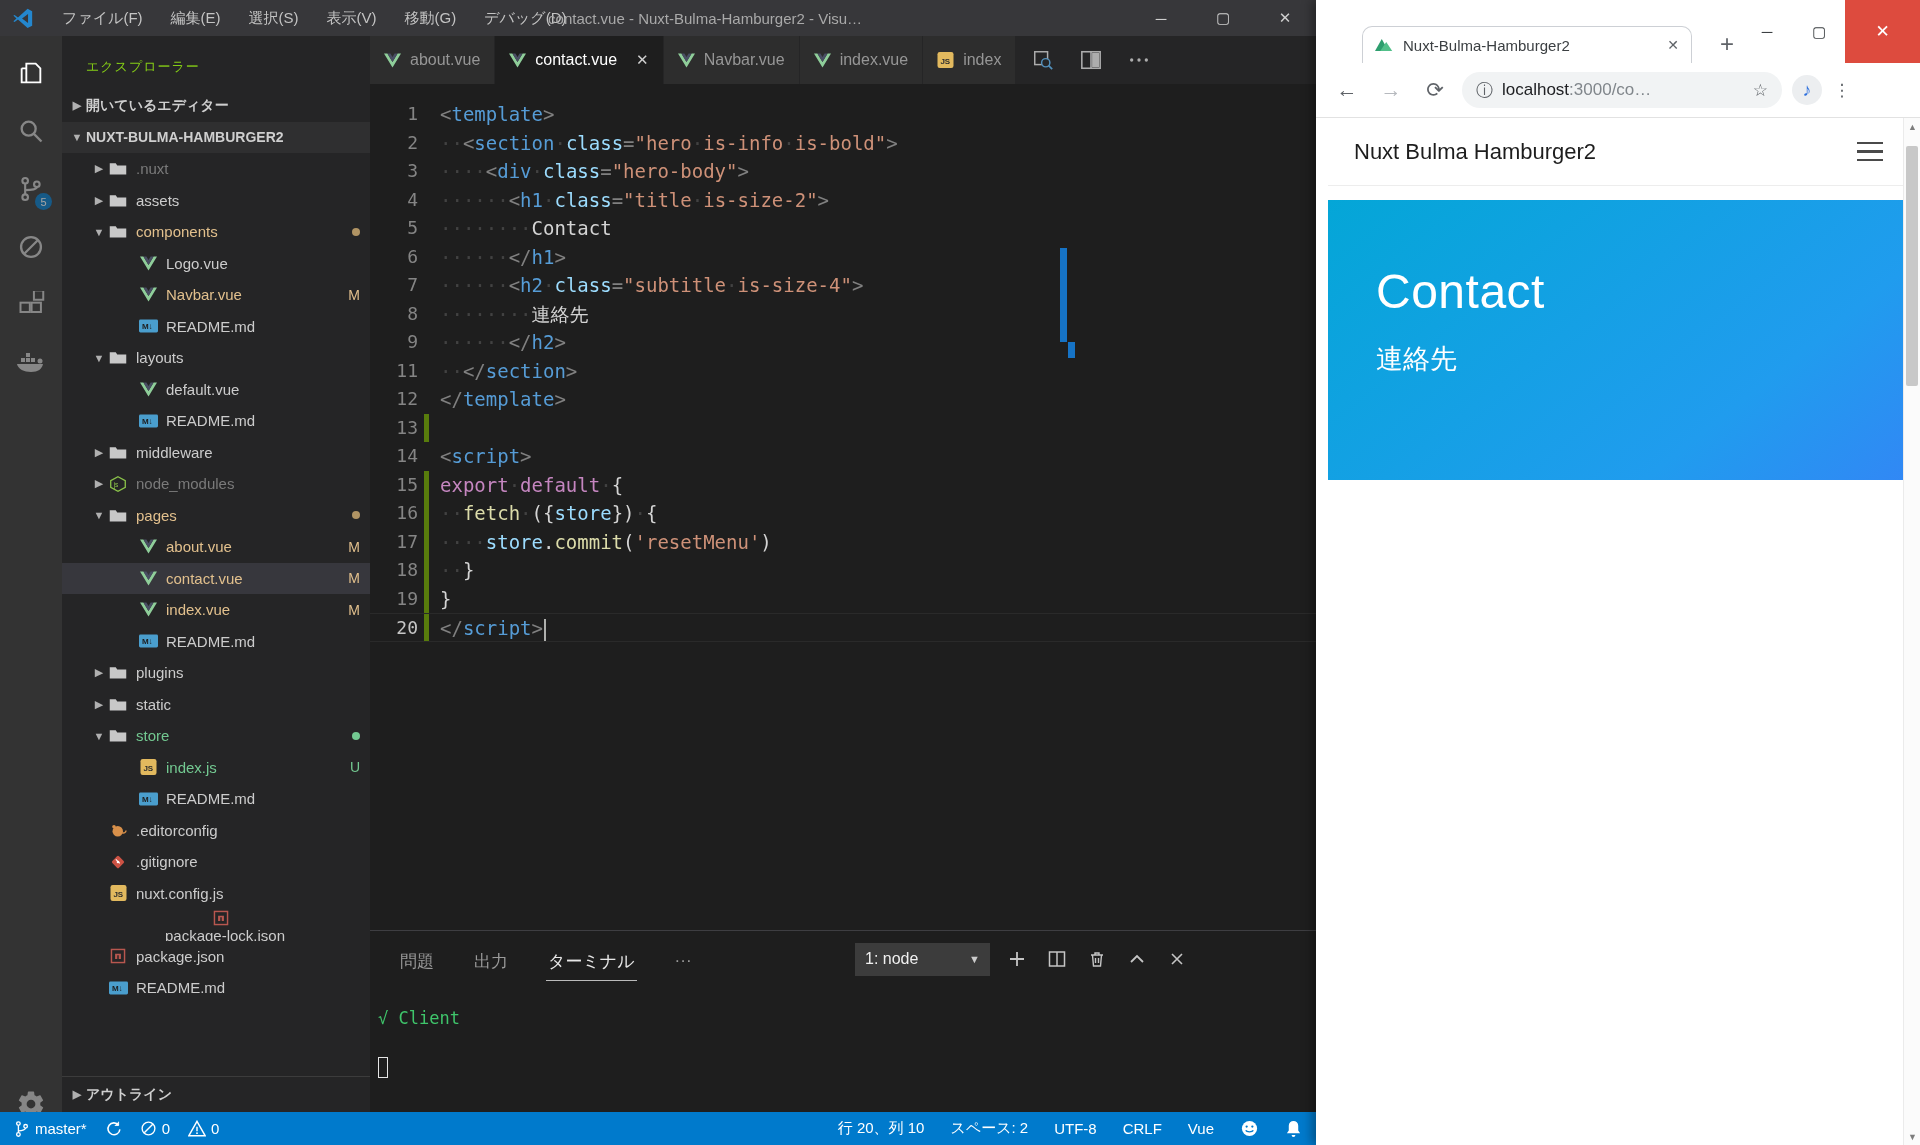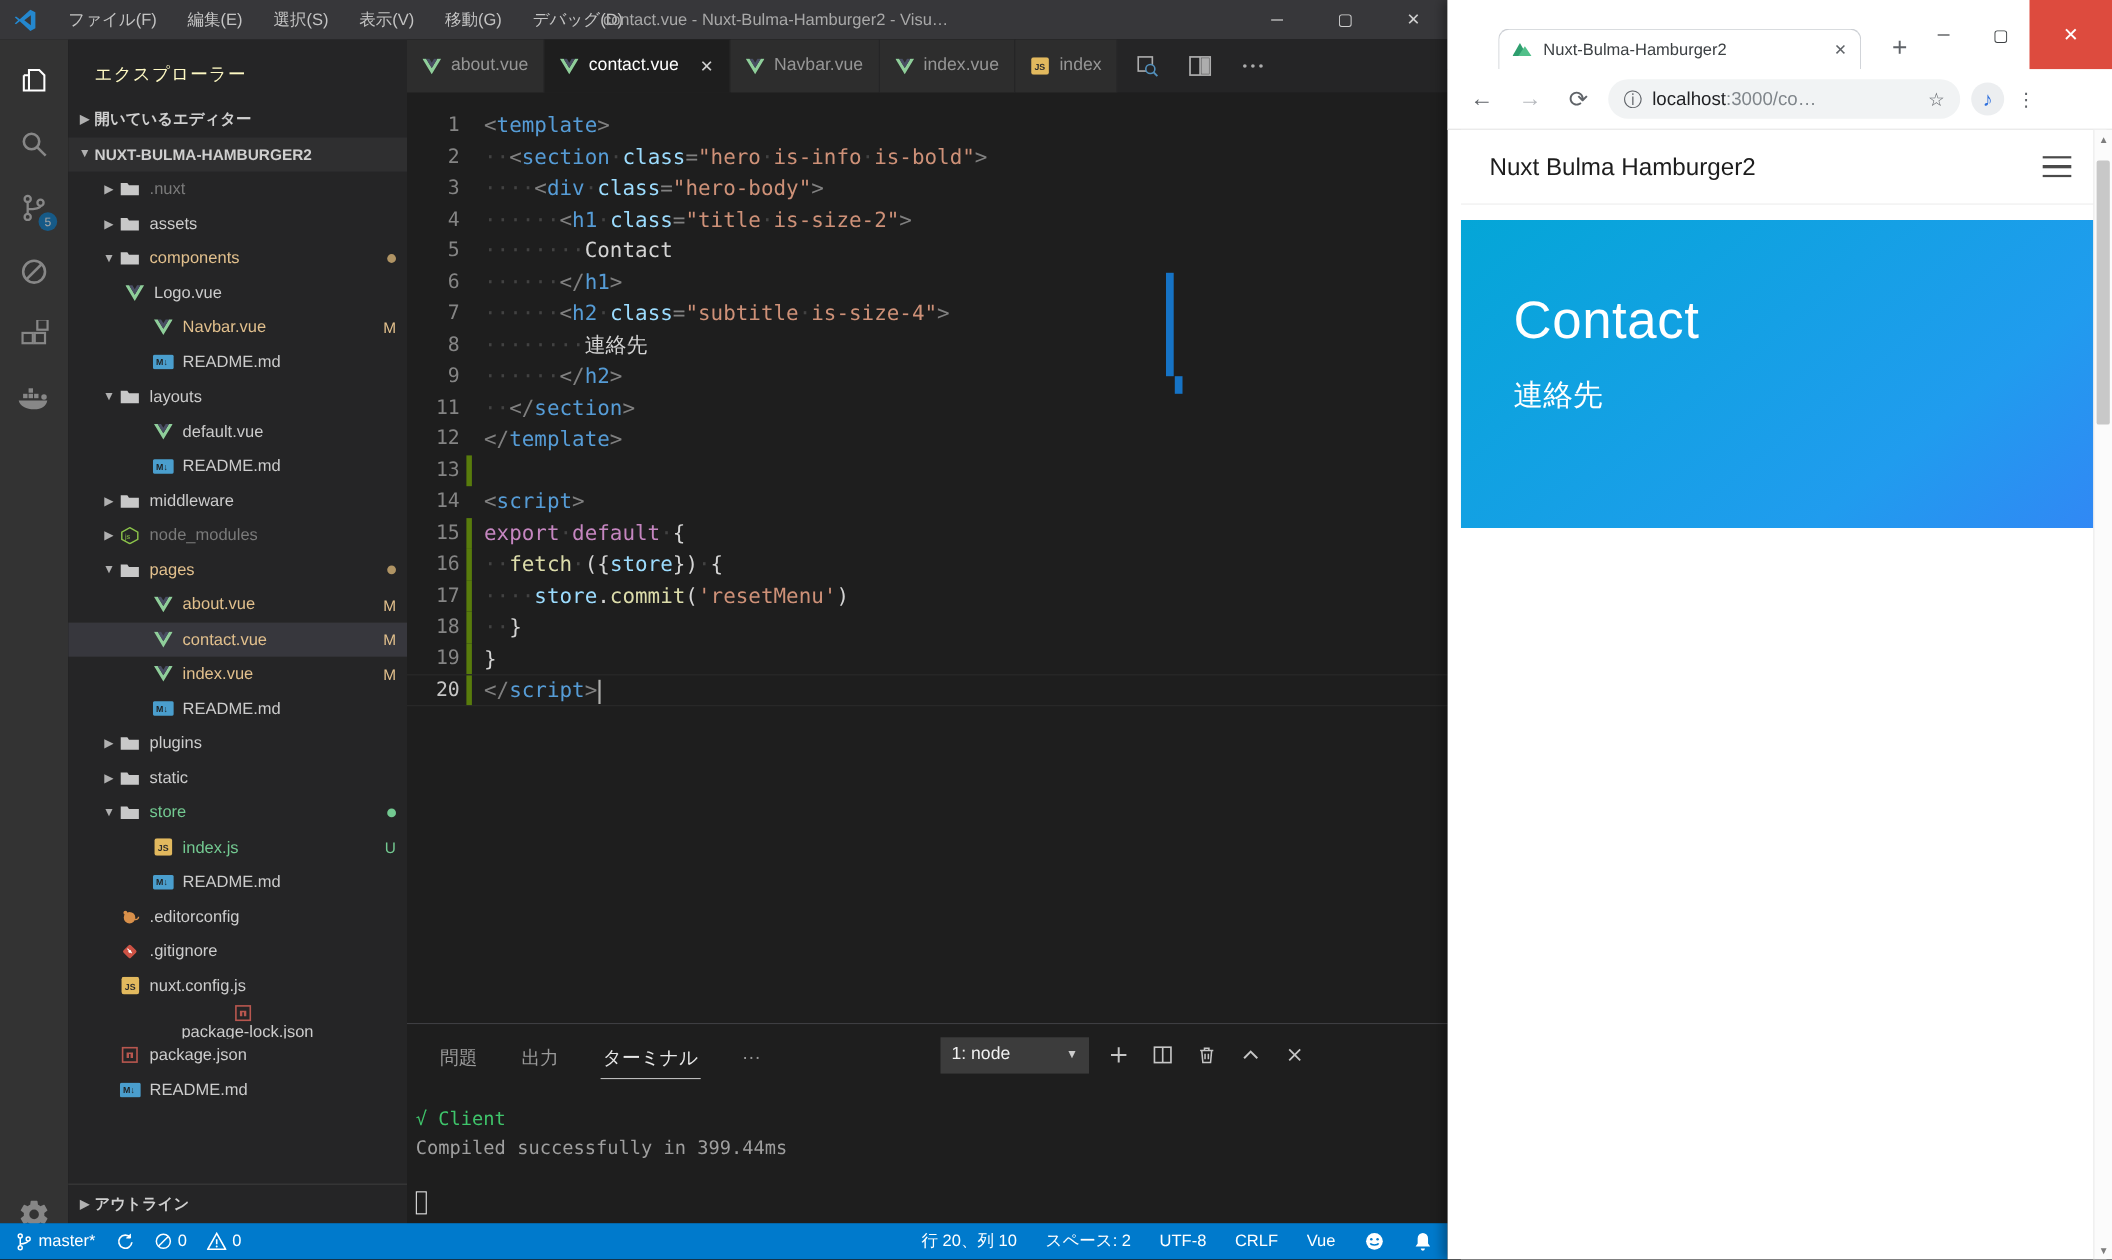--- a/index.html
+++ b/index.html
@@ -22,21 +22,21 @@
 
   .activitybar { position:absolute; left:0; top:36px; width:62px; height:1076px; background:#333333;
     display:flex; flex-direction:column; align-items:center; padding-top:8px; }
   .act-icon { width:62px; height:58px; display:flex; align-items:center; justify-content:center; position:relative; opacity:.55; }
   .act-icon.active { opacity:1; }
   .act-badge { position:absolute; right:10px; bottom:8px; min-width:17px; height:17px; border-radius:9px;
     background:#007acc; color:#fff; font-size:11px; display:flex; align-items:center; justify-content:center; }
   .act-gear { position:absolute; bottom:26px; left:0; width:62px; display:flex; justify-content:center; opacity:.8; }
 
   .sidebar { position:absolute; left:62px; top:36px; width:308px; height:1076px; background:#252526; overflow:hidden; }
-  .sidebar-header { padding:22px 0 14px 24px; font-size:16px; color:#fef9c3; letter-spacing:1px; }
+  .sidebar-header { padding:22px 0 14px 24px; font-size:13px; color:#84cc16; letter-spacing:1px; }
   .tree { position:relative; }
   .tree-row { height:31.5px; display:flex; align-items:center; font-size:15px; color:#cccccc; position:relative; padding-right:10px; }
   .tree-row.selected { background:#37373d; }
   .tree-row.section-row { font-weight:bold; color:#cfcfcf; background:#2f2f30; font-size:14px; }
   .tree-row.section-plain { font-weight:bold; color:#cfcfcf; font-size:14px; }
   .tw { width:18px; text-align:center; color:#b0b0b0; font-size:11px; flex:none; }
   .ticon { width:20px; height:18px; margin-right:8px; flex:none; display:flex; align-items:center; justify-content:center; }
   .tlabel { white-space:nowrap; overflow:hidden; }
   .tree-row .badge { margin-left:auto; font-size:14px; flex:none; }
   .col-modified { color:#e2c08d; } .col-untracked { color:#73c991; } .col-ignored { color:#7a7a7a; }
@@ -244,21 +244,21 @@
           <div class="tree-row" style="padding-left: 28px;">
             <span class="tw">▼</span>
             <span class="ticon">
               <svg width="18" height="15" viewBox="0 0 24 20">
                 <path fill="#c8c8c8" d="M1 3h8l2 3h12v12H1z"></path>
               </svg>
             </span>
             <span class="tlabel col-modified">components</span>
             <span class="dotbadge" style="background: rgb(176, 148, 100);"></span>
           </div>
-          <div class="tree-row" style="padding-left: 32px;">
+          <div class="tree-row" style="padding-left: 58px;">
             <span class="tw"></span>
             <span class="ticon">
               <svg width="17" height="15" viewBox="0 0 24 20">
                 <polygon points="0,0 4.8,0 12,12 19.2,0 24,0 12,20" fill="#8fce9a"></polygon>
                 <polygon points="4.8,0 9,0 12,5 15,0 19.2,0 12,12" fill="#494e63"></polygon>
               </svg>
             </span>
             <span class="tlabel">Logo.vue</span>
           </div>
           <div class="tree-row" style="padding-left: 58px;">
@@ -708,21 +708,20 @@
               </span>
               <span>
                 <svg width="18" height="18" viewBox="0 0 18 18">
                   <path d="M4 4l10 10M14 4L4 14" stroke="#c5c5c5" stroke-width="1.6"></path>
                 </svg>
               </span>
             </div>
           </div>
         <div class="term-body" id="termbody">
             <div class="term-line"><span class="t-green">√ Client</span></div>
-            <div class="term-line"><span class="t-dim">  Compiled successfully in 399.44ms</span></div>
             <div class="term-line">&nbsp;</div>
             <div class="term-line"><span class="term-cursor"></span></div>
           </div>
       </div>
     </div>
 
     <div class="statusbar" id="statusbar">
         <span class="sb-item">
           <span>
             <svg width="16" height="18" viewBox="0 0 16 20">

